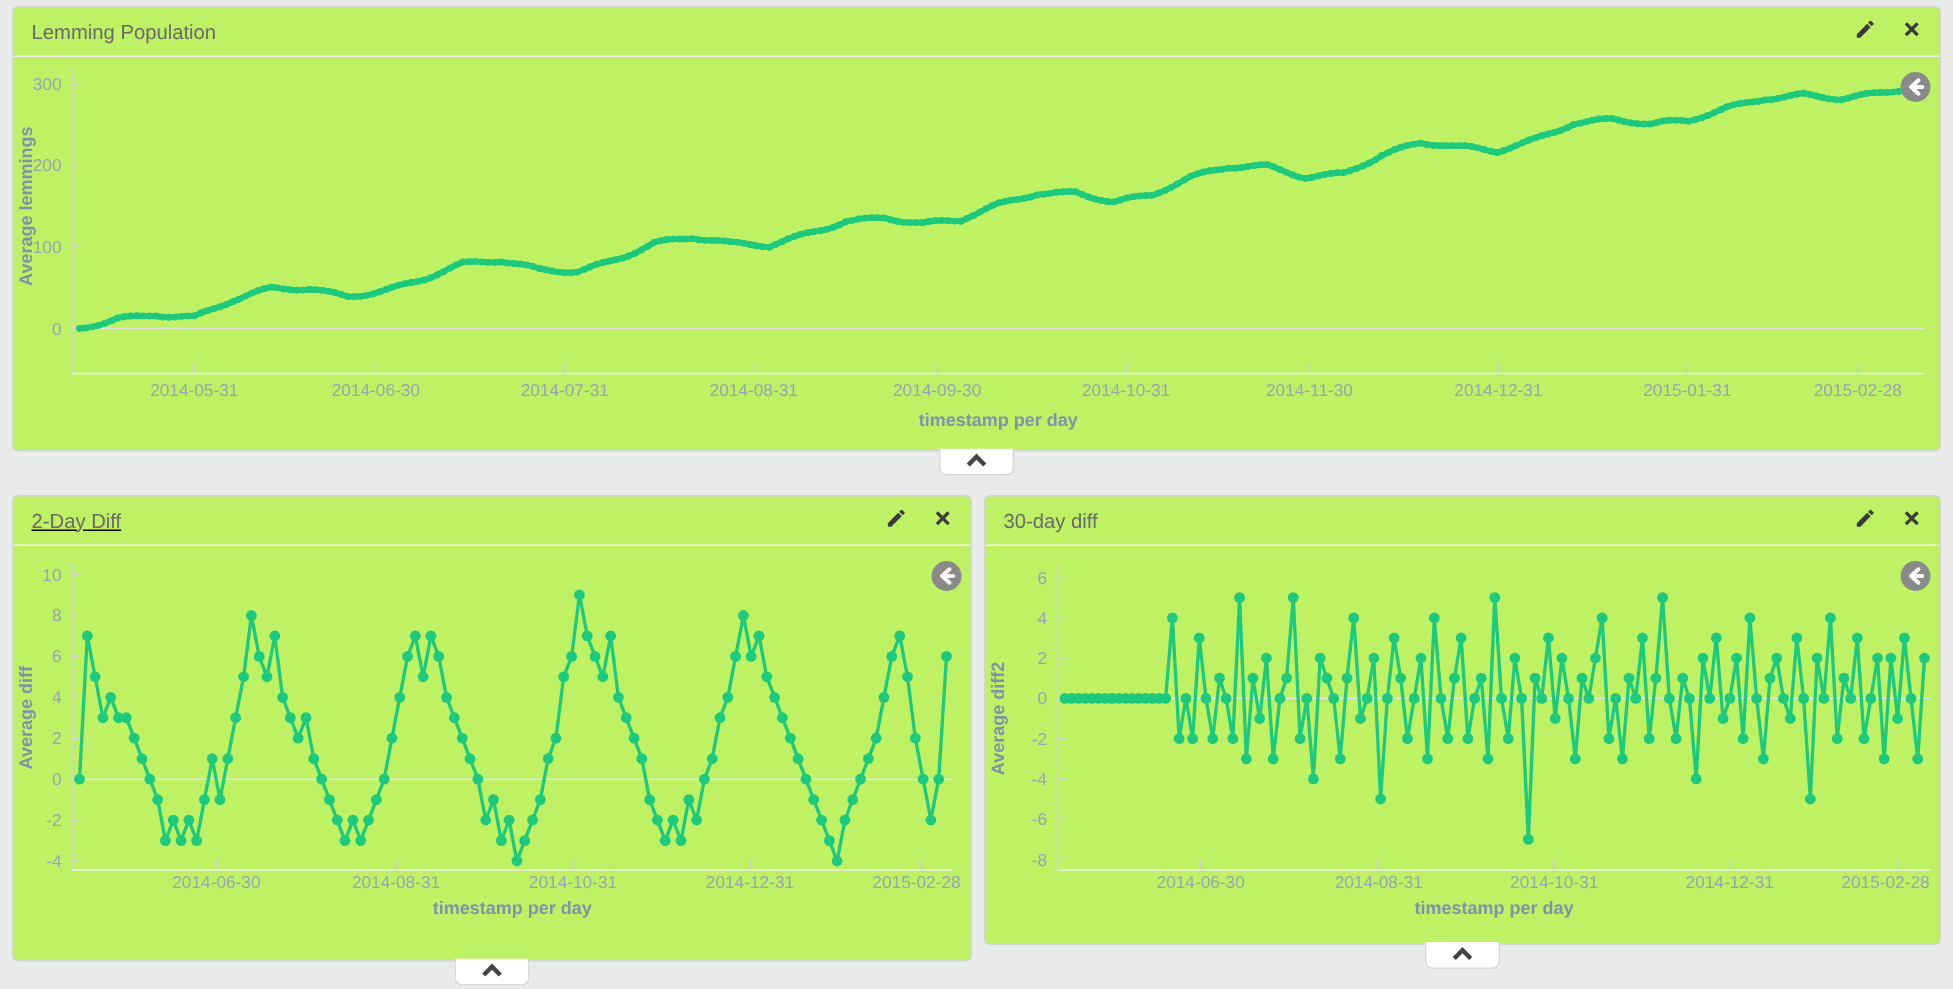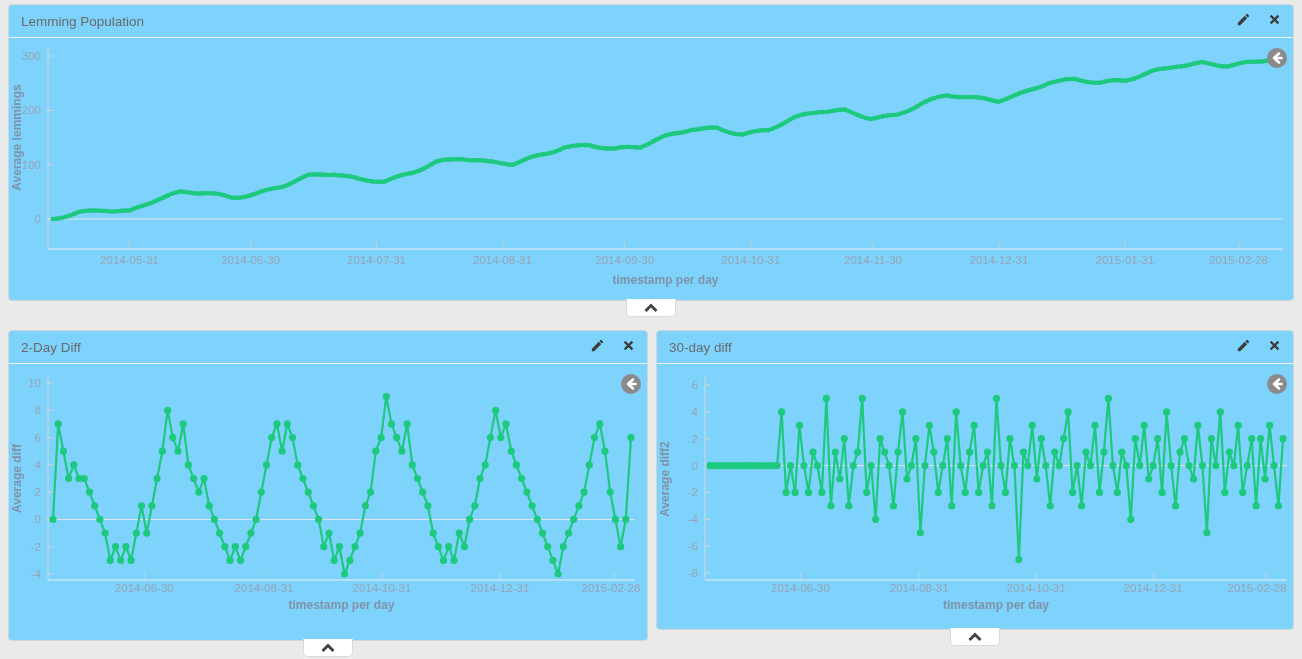--- a/index.html
+++ b/index.html
@@ -3,29 +3,29 @@
 <meta charset="utf-8">
 <style>
   html,body{margin:0;padding:0}
   body{
     width:1302px;height:659px;overflow:hidden;
     background:#e9ebeb;
     font-family:"Liberation Sans",sans-serif;
   }
   .dash{padding:4px 8px 0 8px;}
   .panel{
-    background:#7dd3fc;
+    background:#bef264;
     border:1px solid #d4d4d4;
     border-radius:4px;
     position:relative;
     box-sizing:border-box;
   }
   .panel-top{width:1286px;height:297px;margin-bottom:29px;}
   .row{display:flex;gap:8px;}
-  .panel-half-l{width:640px;height:311px;}
+  .panel-half-l{width:640px;height:311px;text-decoration:underline;}
   .panel-half-r{width:638px;height:300px;}
   .panel-header{
     display:flex;align-items:center;justify-content:space-between;
     height:33px;padding:0 12px;
     border-bottom:1px solid #f1f1f1;
     box-sizing:border-box;
   }
   .panel-title{font-size:13.5px;color:#696969;}
   .panel-actions{display:flex;align-items:center;gap:17px;}
   .icon-btn{display:flex;cursor:pointer;background:none;border:none;padding:0;}

